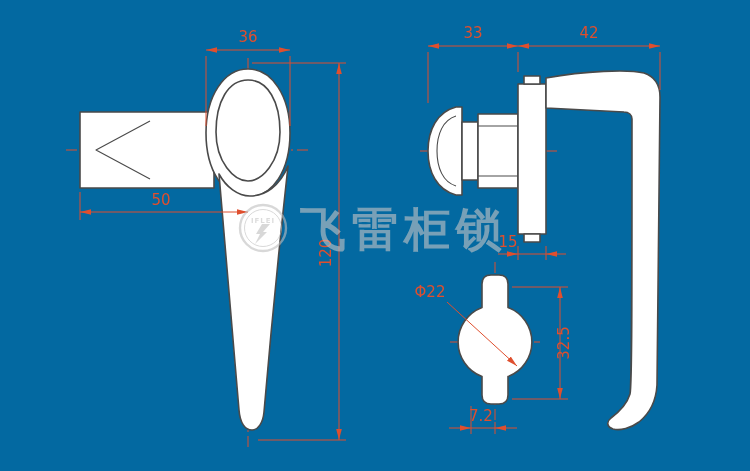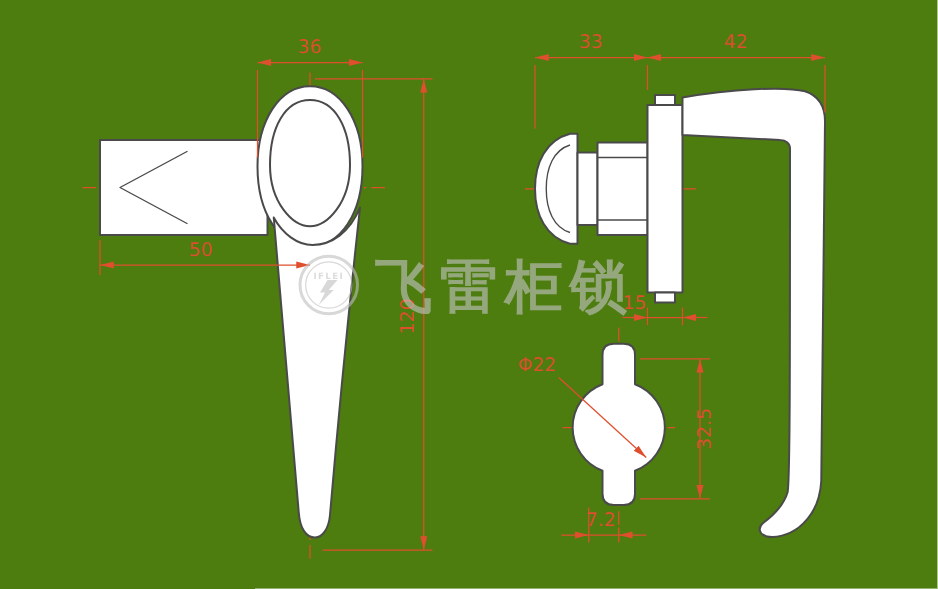--- a/index.html
+++ b/index.html
@@ -1,19 +1,19 @@
 <!DOCTYPE html>
 <html><head>
 <meta charset="utf-8">
 <style>
   html,body{margin:0;padding:0;background:#fff;}
   #canvas{
     position:relative;
     width:750px;height:471px;
-    background:#4d7c0f;
+    background:#0369a1;
     overflow:hidden;
     font-family:"DejaVu Sans", sans-serif;
   }
   svg{display:block;}
   .outline{fill:#ffffff;stroke:#4a4a4a;stroke-width:1.6;stroke-linejoin:round;}
   .detail{fill:none;stroke:#4a4a4a;stroke-width:1.1;stroke-linejoin:round;}
   .dim{stroke:#df4f2e;stroke-width:1;fill:none;}
   .center{stroke:#df4f2e;stroke-width:1;fill:none;stroke-dasharray:11 4 2 4;}
   .dimtext{fill:#df4f2e;font-size:15px;font-family:"DejaVu Sans", sans-serif;}
   .wmtext{fill:#c6c6c6;font-weight:bold;font-family:"DejaVu Sans", sans-serif;}

